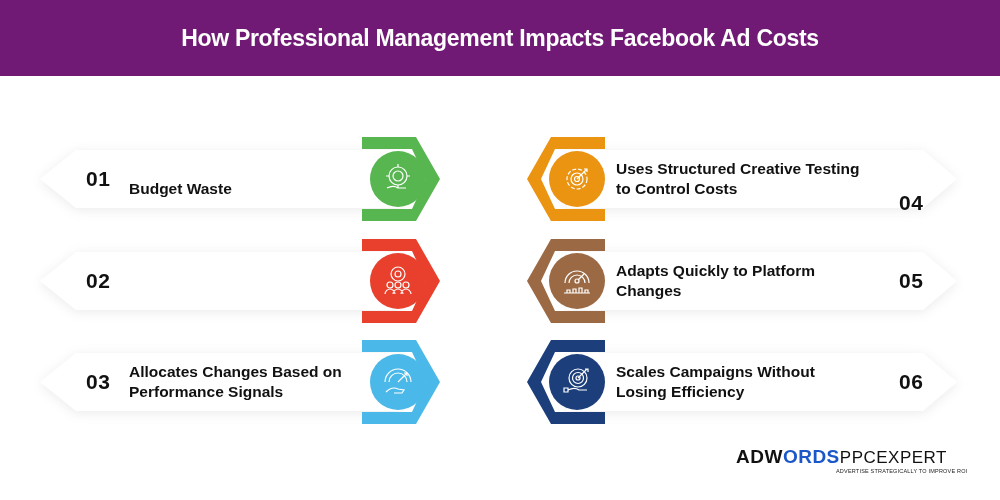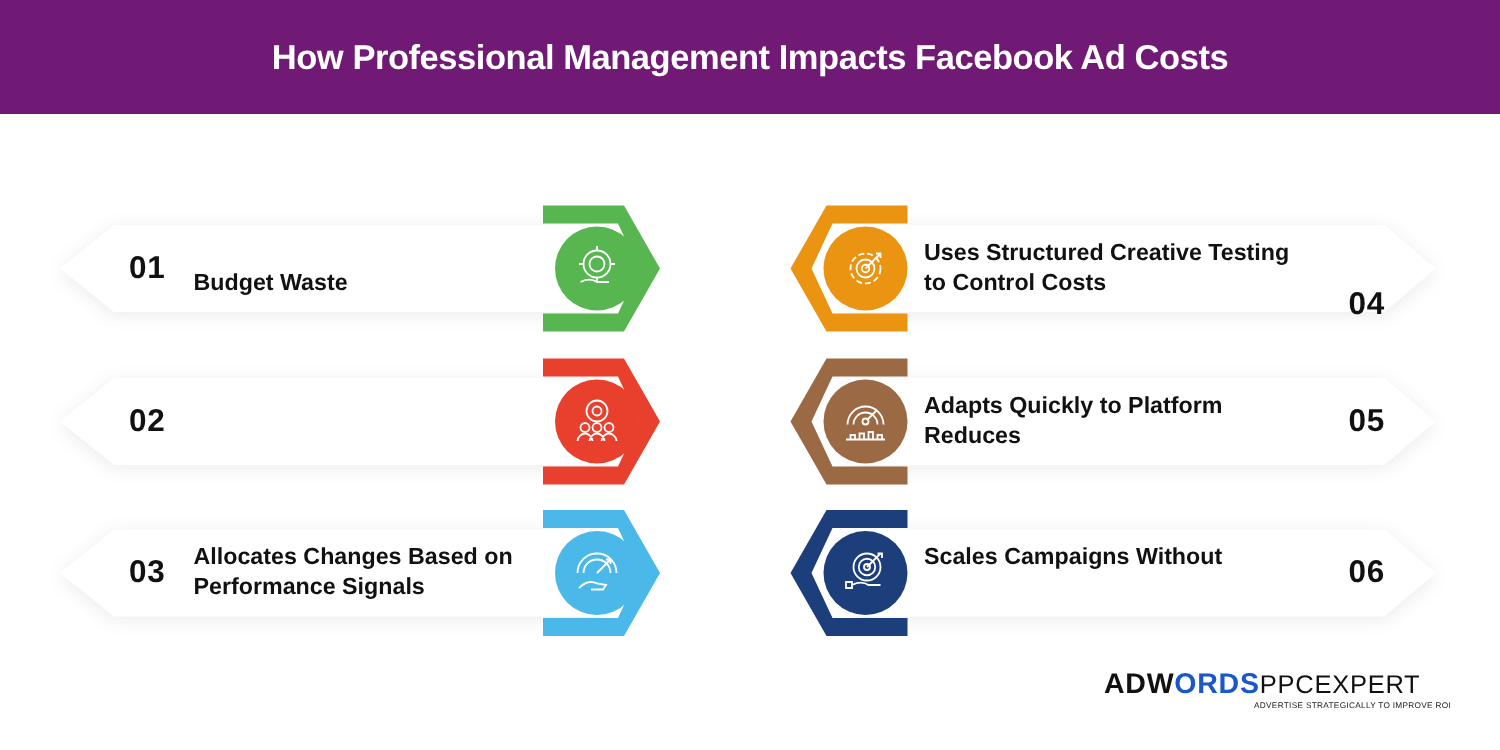--- a/index.html
+++ b/index.html
@@ -92,39 +92,39 @@
         <path d="M18 18l10-10M25 8h3v3"></path>
       </svg>
   </div>
 </div>
 
 <div class="card" style="left:527px;top:239px;">
   <svg class="shape" viewBox="0 0 430 84" style="width:430px">
     <polygon points="40,13 396,13 430,42 396,71 40,71" fill="#fff" style="filter:drop-shadow(0 2px 6px rgba(0,0,0,0.08))"></polygon>
     <polygon points="78,0 24,0 0,42 24,84 78,84 78,72 28,72 14,42 28,12 78,12" fill="#9b6a45"></polygon>
   </svg>
-  <div class="txt" style="left:89px;top:22px;width:280px;"><span>Adapts Quickly to Platform</span><br><span>Reduces</span></div>
+  <div class="txt" style="left:89px;top:22px;width:280px;"><span>Adapts Quickly to Platform</span><br><span>Changes</span></div>
   <div class="num" style="left:372px;top:30px;">05</div>
   <div class="icon" style="left:22px;top:14px;background:#9b6a45;">
     <svg viewBox="0 0 36 36" fill="none" stroke="#fff" stroke-width="1.2">
         <path d="M6 20a12 12 0 0 1 24 0"></path>
         <path d="M10 20a8 8 0 0 1 16 0"></path>
         <circle cx="18" cy="18" r="2"></circle>
         <path d="M19 17l6-6"></path>
         <path d="M8 30v-3h3v3M14 30v-4h3v4M20 30v-5h3v5M26 30v-3h3v3M5 30h26"></path>
       </svg>
   </div>
 </div>
 
 <div class="card" style="left:527px;top:340px;">
   <svg class="shape" viewBox="0 0 430 84" style="width:430px">
     <polygon points="40,13 396,13 430,42 396,71 40,71" fill="#fff" style="filter:drop-shadow(0 2px 6px rgba(0,0,0,0.08))"></polygon>
     <polygon points="78,0 24,0 0,42 24,84 78,84 78,72 28,72 14,42 28,12 78,12" fill="#1c3f7c"></polygon>
   </svg>
-  <div class="txt" style="left:89px;top:22px;width:280px;"><span>Scales Campaigns Without</span><br></div>
+  <div class="txt" style="left:89px;top:22px;width:280px;"><span>Scales Campaigns Without</span><br><span>Losing Efficiency</span></div>
   <div class="num" style="left:372px;top:30px;">06</div>
   <div class="icon" style="left:22px;top:14px;background:#1c3f7c;">
     <svg viewBox="0 0 36 36" fill="none" stroke="#fff" stroke-width="1.2">
         <circle cx="19" cy="14" r="9"></circle>
         <circle cx="19" cy="14" r="5.5"></circle>
         <circle cx="19" cy="14" r="2"></circle>
         <path d="M19 14l9-9M26 5h3v3"></path>
         <path d="M5 28h4v-4h-4zM9 26c4-2 8-2 11 0h8"></path>
       </svg>
   </div>

